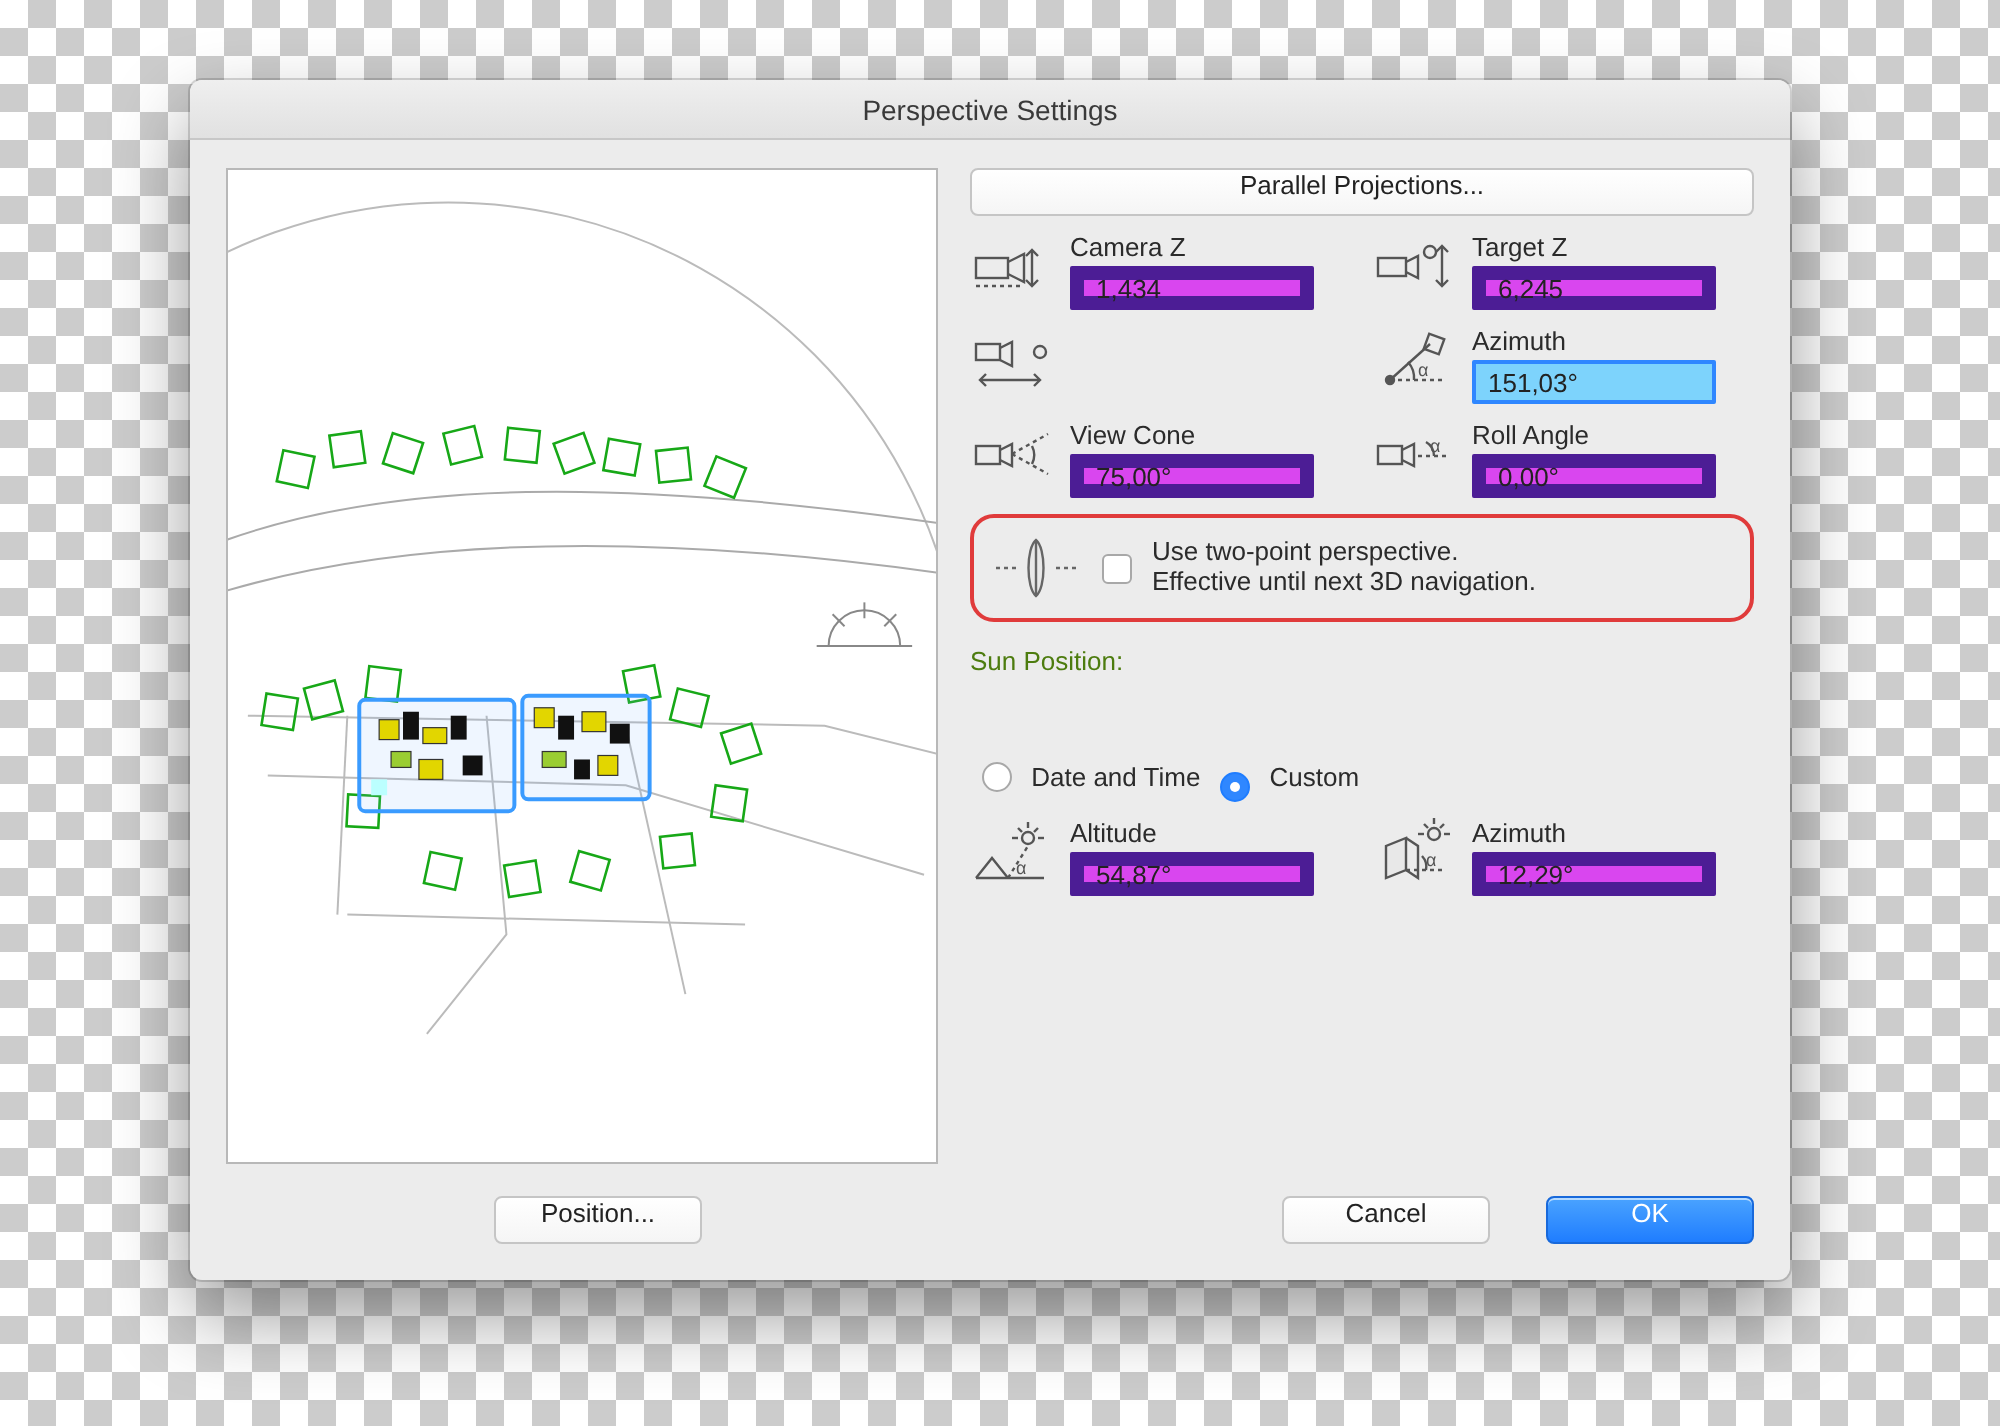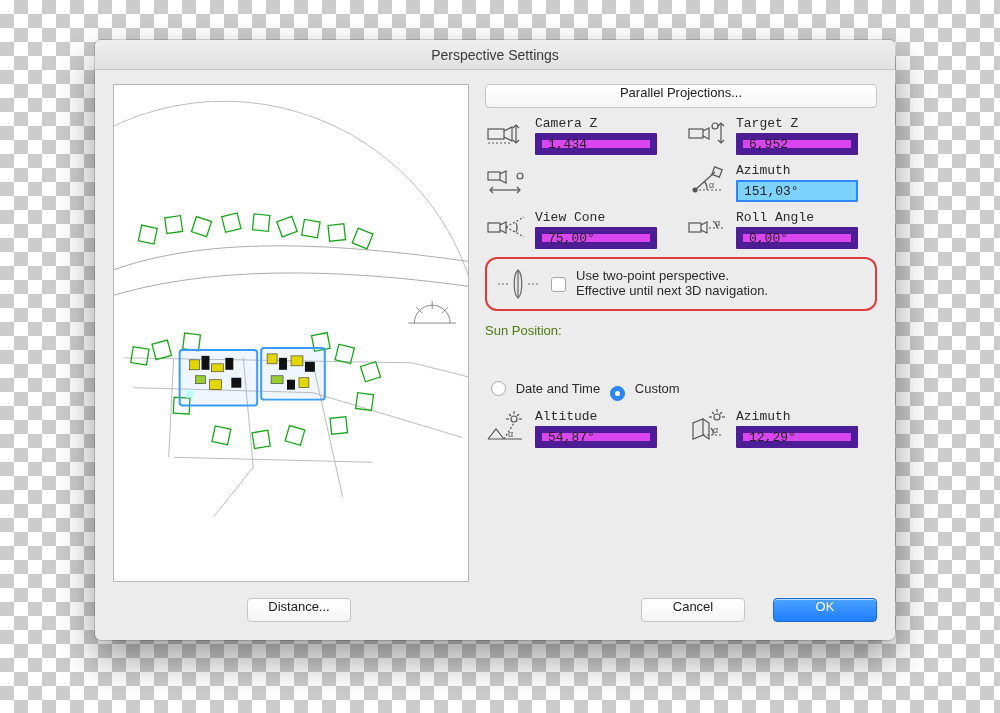--- a/index.html
+++ b/index.html
@@ -61,21 +61,21 @@
     border-color:#1869db; color:#fff;
   }
   .full { width:100%; }
   .row { display:flex; gap:10px; }
   .field-group { display:flex; align-items:flex-start; gap:8px; flex:1; }
   .field-icon {
     width:42px; height:36px;
     display:flex; align-items:center; justify-content:center;
     color:#555;
   }
-  .field-stack { display:flex; flex-direction:column; gap:2px; flex:1;font-family:Liberation Mono, monospace; }
+  .field-stack { display:flex; flex-direction:column; gap:2px; flex:1; }
   .label { font-size:13px; color:#2b2b2b; }
   .input {
     height:22px; width: 122px;
     background:#d946ef; border:7px solid #4c1d95; border-radius:1px;
     padding:0 6px; font-size:13px; color:#222;
     display:flex; align-items:center;
   }
   .input.selected {
     border:2px solid #2f87ff; background:#7dd3fc;
   }
@@ -233,21 +233,21 @@
               <circle cx="28" cy="7" r="3"></circle>
               <line x1="34" y1="4" x2="34" y2="24"></line>
                   <polyline points="31,7 34,4 37,7"></polyline>
                   <polyline points="31,21 34,24 37,21"></polyline>
             </g>
               </svg>
           </div>
           <div class="field-stack">
             <span class="label">Target Z</span>
             <div class="input">
-              <span>6,952</span>
+              <span>6,245</span>
             </div>
           </div>
         </div>
       </div>
 
       <div class="row">
         <div class="field-group">
           <div class="field-icon">
             <svg width="40" height="30">
                 <g stroke="#555" stroke-width="1.2" fill="none">
@@ -405,21 +405,21 @@
           </div>
         </div>
       </div>
 
     </div>
   </div>
 
   <div class="bottom-bar">
     <div class="bottom-left">
       <button class="btn med">
-        <span>Distance...</span>
+        <span>Position...</span>
       </button>
     </div>
     <div class="bottom-right">
       <button class="btn med">
         <span>Cancel</span>
       </button>
       <button class="btn med primary">
         <span>OK</span>
       </button>
     </div>

